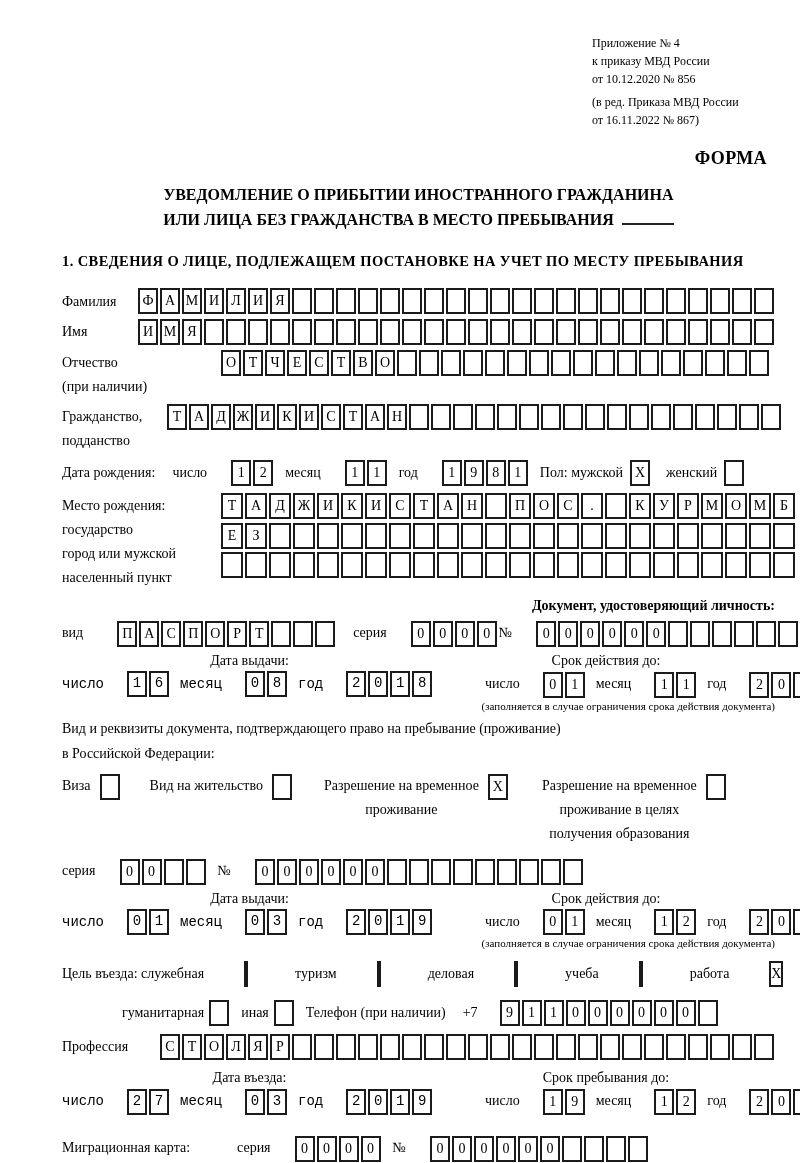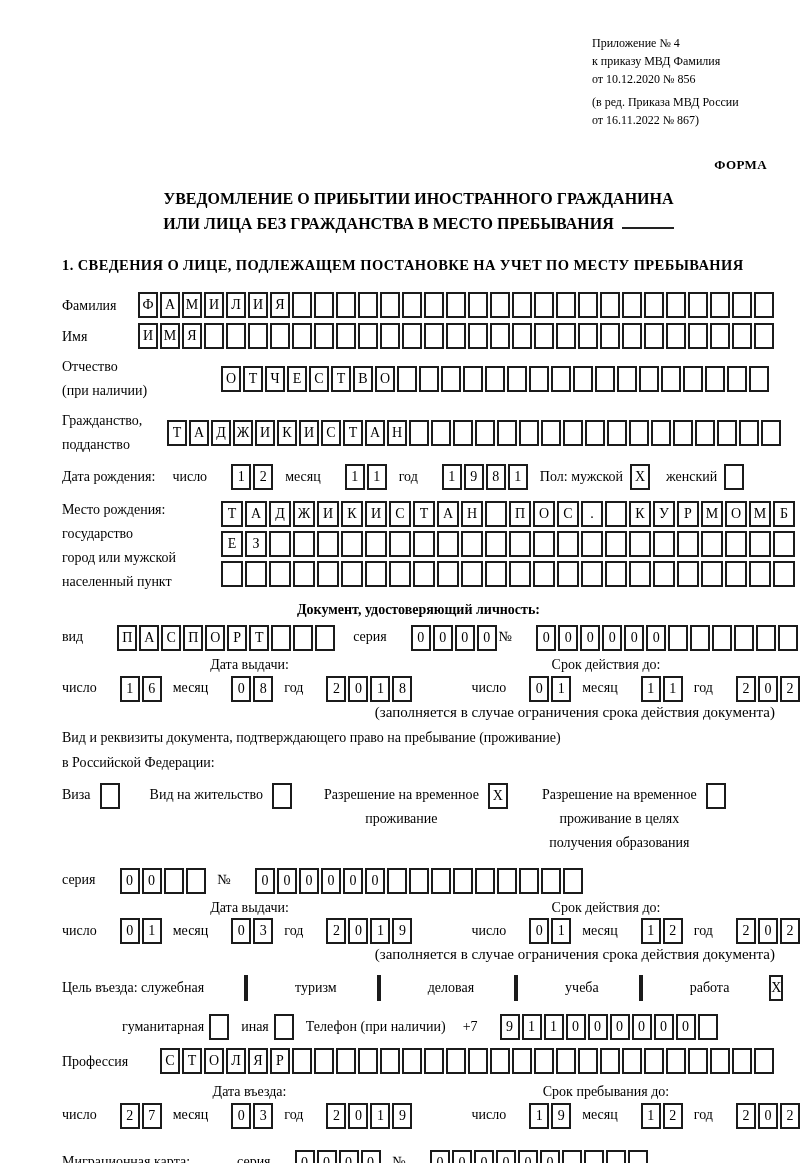--- a/index.html
+++ b/index.html
@@ -2,59 +2,59 @@
 <html><head>
 <meta charset="utf-8">
 <style>
   html,body { margin:0; padding:0; background:#fff; }
   body { width:800px; color:#000; font-family:"Liberation Serif", serif; font-size:14px; }
   .page { box-sizing:border-box; width:800px; min-height:1163px; padding:34px 25px 18px 62px; background:#fff; }
 
   
   .annex { margin-left:530px; font-size:12px; line-height:1.5; }
   .annex .gap { margin-top:5px; }
-  .forma { text-align:right; font-weight:bold; font-size:13px; margin-top:28px; padding-right:8px; letter-spacing:0.4px; }
+  .forma { text-align:right; font-weight:bold; font-size:18px; margin-top:19px; padding-right:8px; letter-spacing:0.4px; }
   .title { text-align:center; font-weight:bold; font-size:16px; line-height:1.55; margin-top:14px; }
   .blank-line { display:inline-block; width:52px; border-bottom:2px solid #222; height:0.9em; margin-left:8px; }
   .sec1 { font-weight:bold; font-size:14.5px; letter-spacing:0.4px; margin-top:20px; margin-bottom:18px; }
 
   
   .cell, .checkbox {
     box-sizing:border-box; display:inline-block; width:20px; height:26px;
     border:2px solid #1b1b1b; margin-right:2px; text-align:center;
     line-height:21px; font-size:14px; vertical-align:middle; background:#fff;
   }
   .checkbox { margin-right:0; }
   .cellrow { white-space:nowrap; display:inline-block; line-height:26px;padding-left:17px; }
   .rowstack .cellrow { display:block; margin-bottom:3px; }
   .wide .cell { width:22px; }
 
   
-  .frow { display:flex; align-items:center; margin-bottom:4px; }
+  .frow { display:flex; align-items:flex-start; margin-bottom:4px; }
   .flabel { flex-shrink:0; line-height:24px; padding-top:2px; }
   .w60 { width:59px; } .w88 { width:88px; } .w142 { width:142px; } .w112 { width:113px; } .w80 { width:81px; }
 
   .inline-row { display:flex; align-items:center; white-space:nowrap; margin-bottom:6px; }
   .inline-row .lbl { margin-right:7px; }
   .sp10 { margin-left:10px; } .sp16 { margin-left:16px; } .sp24 { margin-left:24px; } .sp40 { margin-left:40px; }
 
   
   .dateblock { margin:6px 0 4px; }
   .dateheads { display:flex; }
   .dh-left { width:375px; text-align:center; }
   .dh-right { flex:1; text-align:center; }
   .datelines { display:flex; align-items:center; margin-top:2px; }
-  .dl-left { width:375px; }
+  .dl-left { width:375px;font-family:Liberation Mono, monospace; }
   .dl-right { flex:1; padding-left:48px; }
   .dg { white-space:nowrap; }
   .dg .dlbl { margin-right:6px; }
   .dg .cellrow { margin-right:9px; }
-  .note { font-size:15px; text-align:right; margin-top:2px; }
-
-  .docheading { text-align:center; font-weight:bold; margin:8px 0 6px;font-family:Liberation Serif, serif; }
+  .note { font-size:11px; text-align:right; margin-top:2px; }
+
+  .docheading { text-align:right; font-weight:bold; margin:8px 0 6px;font-family:Liberation Serif, serif; }
 
   .para { line-height:1.8; margin-top:4px; }
 
   
   .permits { display:flex; align-items:flex-start; margin:8px 0 12px; }
   .pitem { display:flex; align-items:flex-start; margin-right:16px; }
   .pitem .ptxt { margin-right:9px; line-height:24px; }
   .pitem .ptxt.center { text-align:center;font-family:Liberation Serif, serif; }
 
   
@@ -62,21 +62,21 @@
   .purpose .plbl { margin:0 5px 0 12px; }
   .purpose .plbl.first { margin-left:0; }
 </style>
 </head>
 <body>
 
 <div class="page">
 
   <div class="annex">
     <div>Приложение № 4</div>
-    <div>к приказу МВД Фамилия</div>
+    <div>к приказу МВД России</div>
     <div>от 10.12.2020 № 856</div>
     <div class="gap">(в ред. Приказа МВД России</div>
     <div>от 16.11.2022 № 867)</div>
   </div>
 
   <div class="forma">ФОРМА</div>
 
   <div class="title">
     <div>УВЕДОМЛЕНИЕ О ПРИБЫТИИ ИНОСТРАННОГО ГРАЖДАНИНА</div>
     <div>

